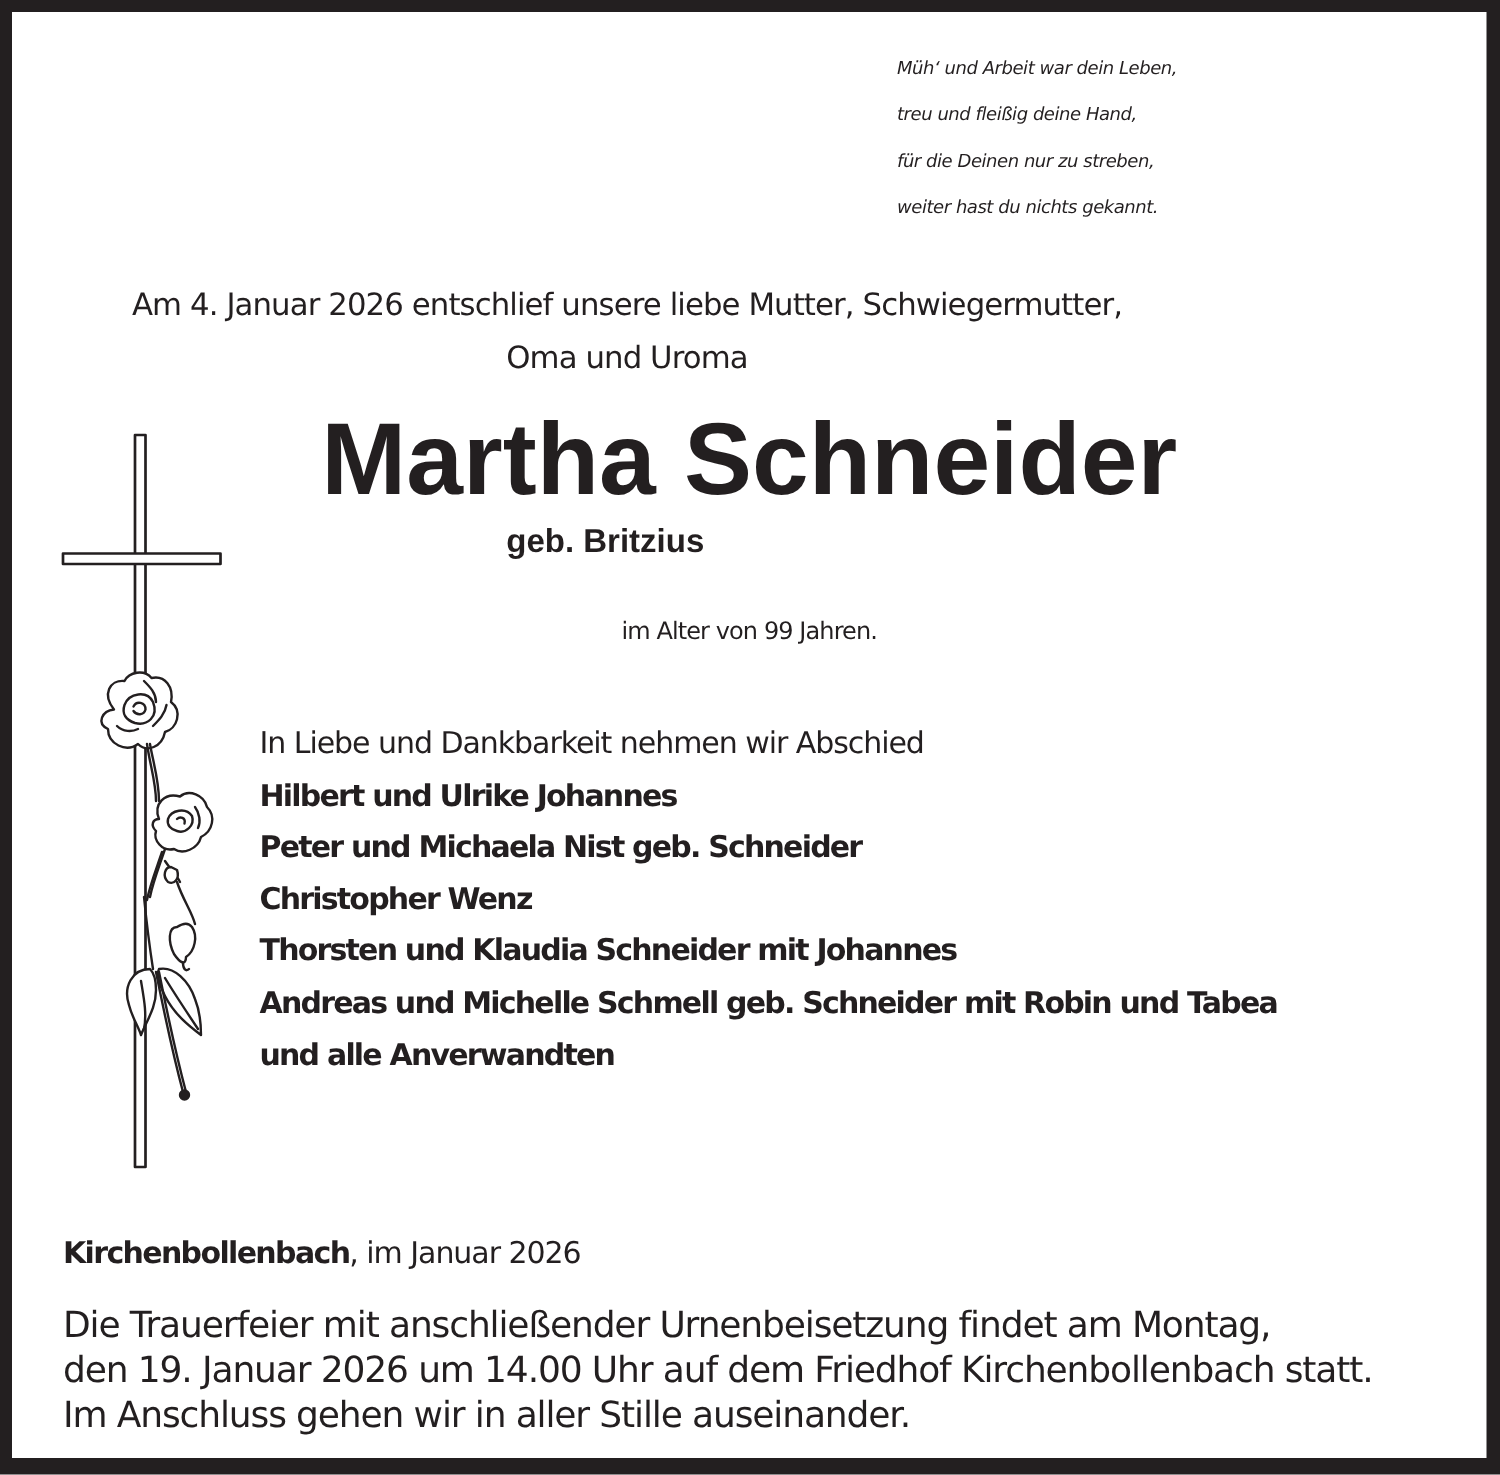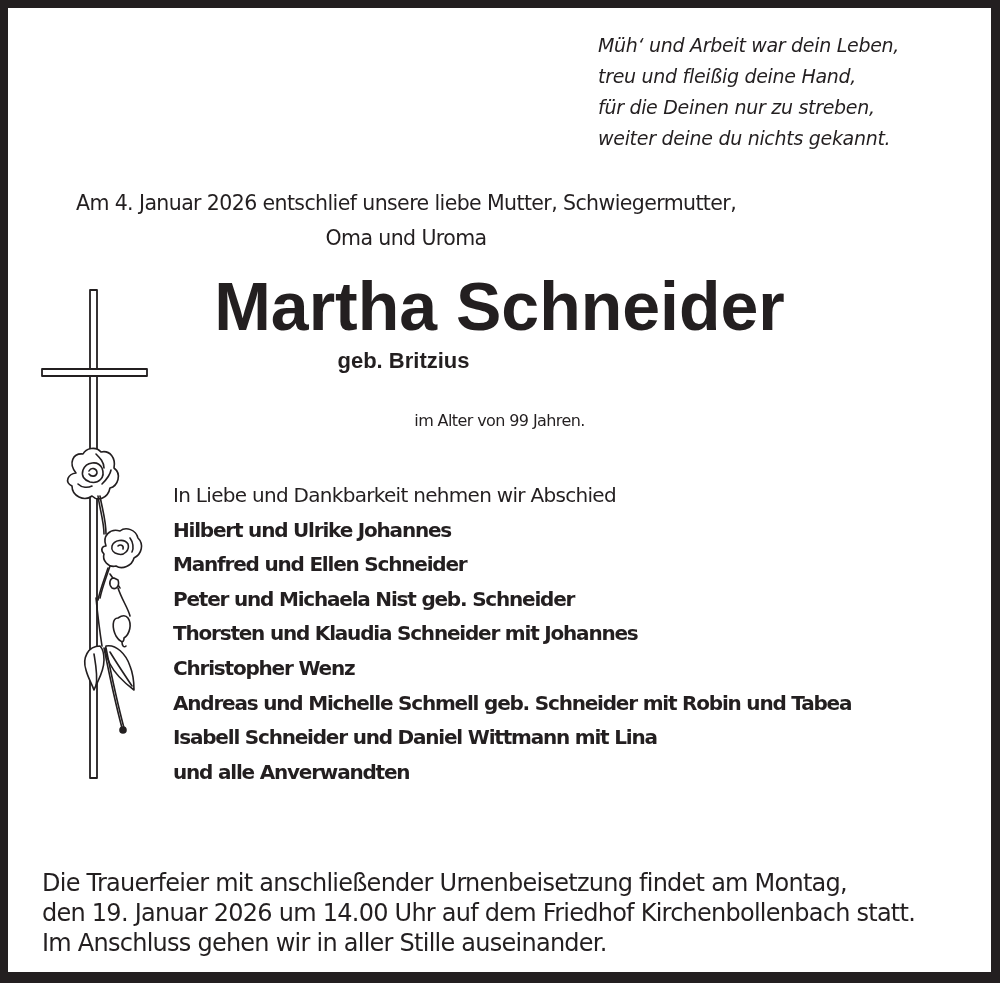--- a/index.html
+++ b/index.html
@@ -16,28 +16,28 @@
       left: 8px; top: 8px;
       width: 983px; height: 964px;
       background: #ffffff;
     }
     .abs { position: absolute; white-space: nowrap; }
 
     .poem {
       left: 590px; top: 22px;
       font-family: "DejaVu Sans", sans-serif;
       font-style: italic;
-      font-size: 19px;
+      font-size: 12px;
       line-height: 31px;
       letter-spacing: -0.3px;
     }
     .poem div { white-space: nowrap; }
 
     .intro {
-      left: 4px; width: 788px; top: 178px;
+      left: 16px; width: 788px; top: 178px;
       text-align: center;
       font-family: "DejaVu Sans", sans-serif;
       font-size: 20.5px;
       line-height: 35px;
       letter-spacing: -0.6px;
     }
 
     .name {
       left: 0; width: 983px; top: 268px;
       text-align: center;
@@ -104,21 +104,21 @@
   </style>
 </head>
 <body>
 
 <div class="sheet">
 
   <div class="abs poem">
     <div>Müh‘ und Arbeit war dein Leben,</div>
     <div>treu und fleißig deine Hand,</div>
     <div>für die Deinen nur zu streben,</div>
-    <div>weiter deine du nichts gekannt.</div>
+    <div>weiter hast du nichts gekannt.</div>
   </div>
 
   <div class="abs intro">
     <div>Am 4. Januar 2026 entschlief unsere liebe Mutter, Schwiegermutter,</div>
     <div>Oma und Uroma</div>
   </div>
 
   <div class="abs name">Martha Schneider</div>
   <div class="abs maiden">geb. Britzius</div>
   <div class="abs age">im Alter von 99 Jahren.</div>
@@ -169,29 +169,30 @@
 
     <path d="M66 360 C 70 380, 76 410, 84 440"></path>
     <path d="M68 360 C 72 380, 78 410, 86 440"></path>
     <circle cx="85" cy="442" r="3" fill="#231f20"></circle>
     <path d="M58 310 C 60 330, 62 345, 64 358"></path>
   </svg>
 
   <div class="abs mourners">
     <div class="lead">In Liebe und Dankbarkeit nehmen wir Abschied</div>
     <div class="person">Hilbert und Ulrike Johannes</div>
-    <div class="person">Manfred und Ellen Schneider</div>
     <div class="person">Peter und Michaela Nist geb. Schneider</div>
+    <div class="person">Christopher Wenz</div>
     <div class="person">Thorsten und Klaudia Schneider mit Johannes</div>
-    <div class="person">Christopher Wenz</div>
     <div class="person">Andreas und Michelle Schmell geb. Schneider mit Robin und Tabea</div>
-    <div class="person">Isabell Schneider und Daniel Wittmann mit Lina</div>
     <div class="person">und alle Anverwandten</div>
   </div>
 
+  <div class="abs place">
+    <b>Kirchenbollenbach</b><span>, im Januar 2026</span>
+  </div>
 
   <div class="abs service">
     <div>Die Trauerfeier mit anschließender Urnenbeisetzung findet am Montag,</div>
     <div>den 19. Januar 2026 um 14.00 Uhr auf dem Friedhof Kirchenbollenbach statt.</div>
     <div>Im Anschluss gehen wir in aller Stille auseinander.</div>
   </div>
 
 </div>
 
 </body></html>

